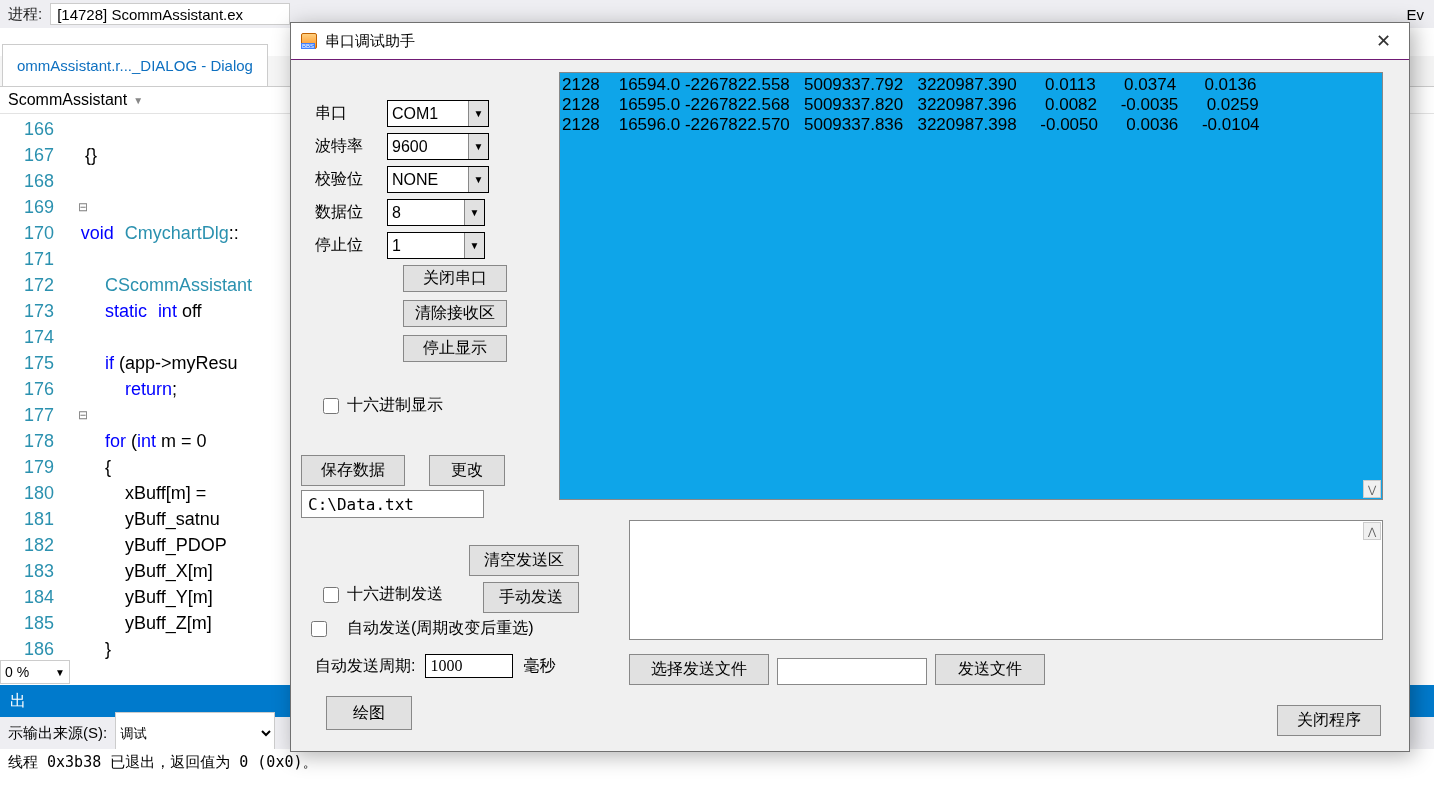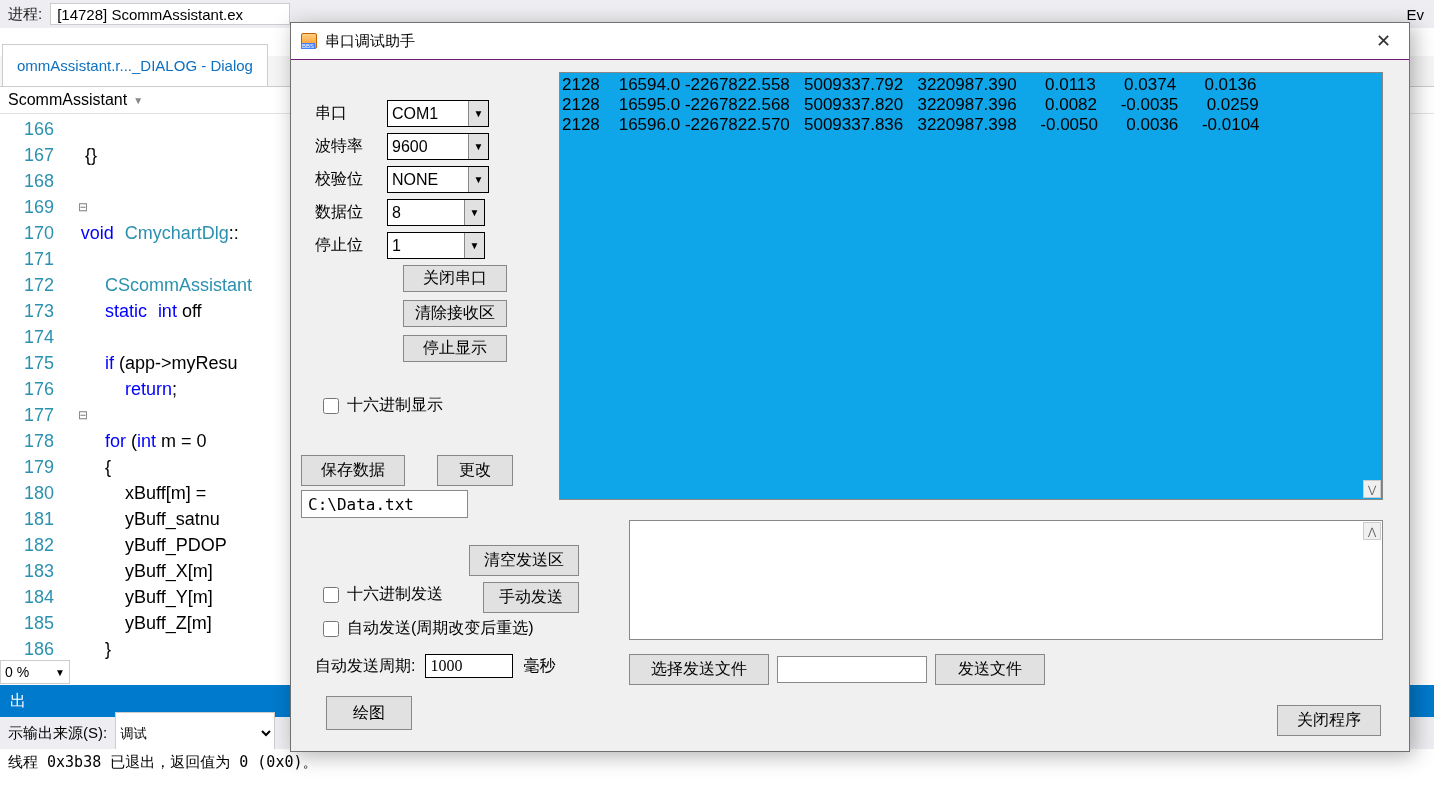--- a/index.html
+++ b/index.html
@@ -50,41 +50,41 @@
 .win-btn { border: 1px solid #888; background: #e1e1e1; font-size: 16px; font-family: SimSun, serif; cursor: pointer; display: inline-flex; align-items: center; justify-content: center; }
 
 .btn-col { position: absolute; left: 112px; top: 205px; display: flex; flex-direction: column; gap: 8px; }
 .btn-col .win-btn { width: 104px; height: 27px; }
 
 .chk-row { display: flex; align-items: center; font-size: 16px; font-family: SimSun, serif; margin-left: 8px; }
 .chk-row input { width: 16px; height: 16px; margin-right: 8px; }
 
 .hex-disp { position: absolute; left: 24px; top: 335px; }
 
-.save-row { position: absolute; left: 10px; top: 395px; display: flex; gap: 32px; justify-content: center; }
+.save-row { position: absolute; left: 10px; top: 395px; display: flex; gap: 24px; justify-content: center; }
 .save-row .win-btn { width: 104px; height: 31px; }
 
-.path-input { position: absolute; left: 10px; top: 430px; width: 167px; height: 28px; border: 1px solid #888; background: #fff; font-family: Consolas, monospace; font-size: 16px; padding: 2px 6px; }
+.path-input { position: absolute; left: 10px; top: 430px; width: 183px; height: 28px; border: 1px solid #888; background: #fff; font-family: Consolas, monospace; font-size: 16px; padding: 2px 6px; }
 
 .recv-area { position: absolute; left: 268px; top: 12px; width: 824px; height: 428px; background: #0ea5e9; border: 1px solid #888; font-family: Consolas, "Courier New", monospace; font-size: 17px; padding: 2px; white-space: pre; overflow: auto; }
 .recv-scroll { position: absolute; right: 1px; bottom: 1px; width: 18px; height: 18px; background: #f0f0f0; border: 1px solid #ccc; font-size: 10px; display: flex; align-items: center; justify-content: center; color: #606060; }
 
 .send-btns { position: absolute; left: 178px; top: 485px; display: flex; flex-direction: column; gap: 6px; }
 .send-btns .win-btn { width: 110px; height: 31px; }
 
 .hex-send { position: absolute; left: 24px; top: 524px; }
-.auto-send { position: absolute; left: 24px; top: 558px; }
+.auto-send { position: absolute; left: 12px; top: 558px; gap: 12px; }
 
 .period-row { position: absolute; left: 24px; top: 594px; display: flex; align-items: center; font-size: 16px; font-family: SimSun, serif; gap: 10px; }
 .period-row input { width: 88px; height: 24px; border: 1px solid #000; font-family: Liberation Serif, serif; font-size: 16px; padding: 0 4px; }
 
 .send-area { position: absolute; left: 338px; top: 460px; width: 754px; height: 120px; background: #fff; border: 1px solid #888; }
 .send-area .scroll-up { position: absolute; right: 1px; top: 1px; width: 18px; height: 18px; background: #f0f0f0; border: 1px solid #ccc; font-size: 10px; display: flex; align-items: center; justify-content: center; color: #606060; }
 
-.file-row { position: absolute; left: 338px; top: 594px; display: flex; align-items: center; gap: 8px; }
+.file-row { position: absolute; left: 338px; top: 594px; display: flex; align-items: flex-end; gap: 8px; }
 .file-row .win-btn { width: 140px; height: 31px; }
 .file-row .file-box { width: 150px; height: 27px; border: 1px solid #888; background: #fff; }
 
 .draw-btn { position: absolute; left: 35px; top: 636px; }
 .draw-btn .win-btn { width: 86px; height: 34px; }
 
 .close-prog { position: absolute; right: 28px; bottom: 18px; }
 .close-prog .win-btn { width: 104px; height: 31px; }
 </style>
 </head>

